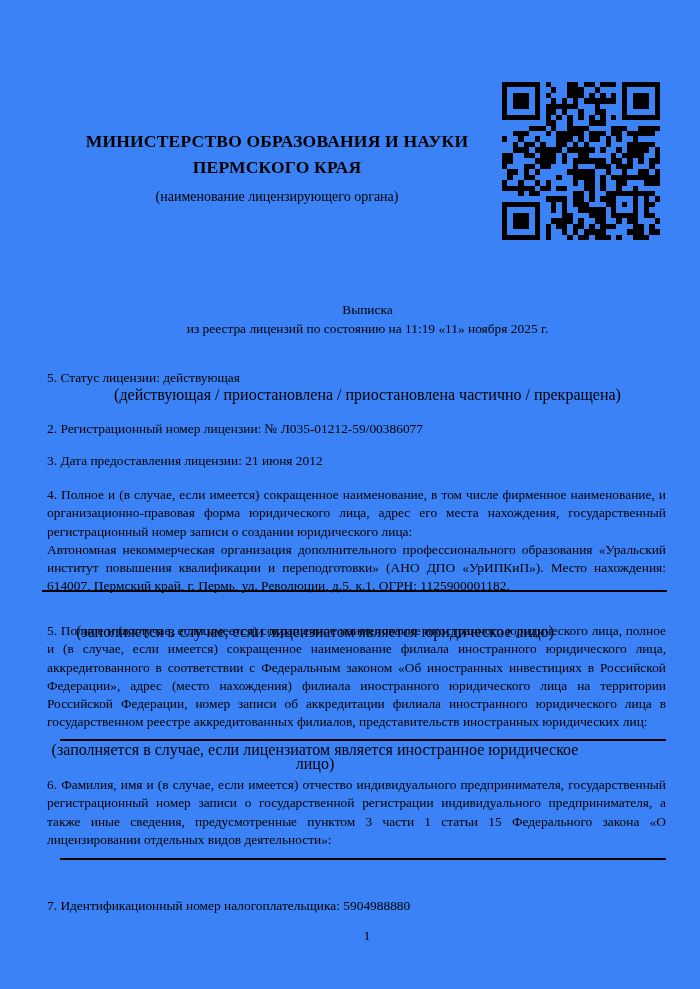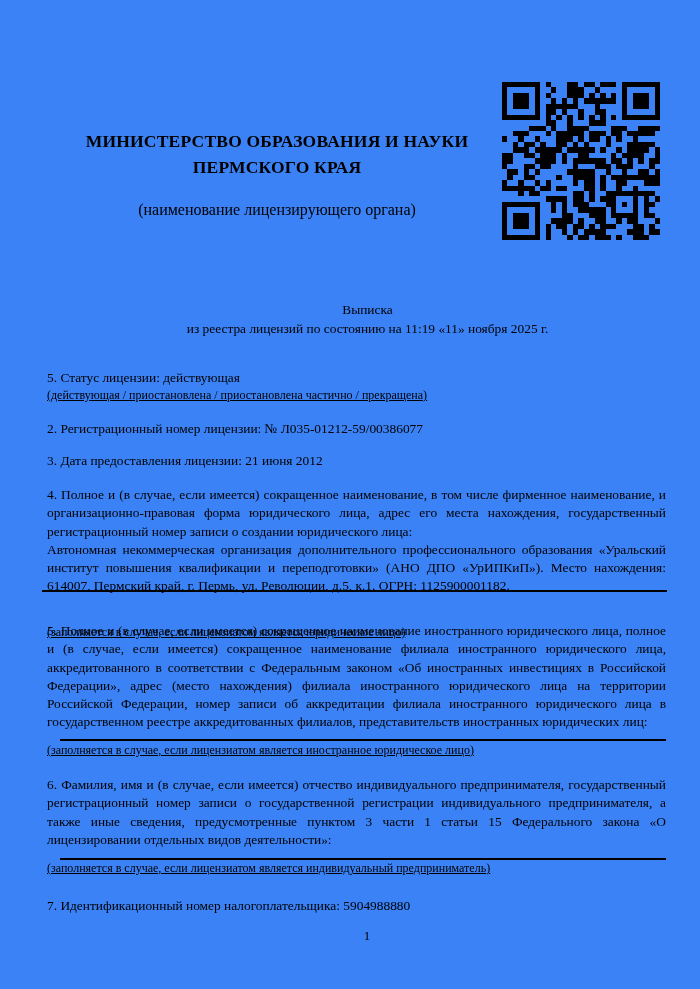--- a/index.html
+++ b/index.html
@@ -21,22 +21,22 @@
     top: 128px; left: 47px; width: 460px;
     text-align: center;
   }
   .ministry-line {
     font-weight: bold;
     font-size: 17.5px;
     line-height: 26px;
     letter-spacing: 0.2px;
   }
   .ministry-caption {
-    font-size: 16px;
-    margin-top: 21px;
+    font-size: 14px;
+    margin-top: 9px;
   }
   
   .qr-wrap {
     position: absolute;
     left: 502px; top: 82px;
     width: 158px; height: 158px;
   }
   .qr-wrap svg { width: 100%; height: 100%; display: block; }
   
   .doc-title {
@@ -50,24 +50,23 @@
   .sec {
     position: absolute;
     left: 47px; width: 619px;
     font-size: 13.4px;
     line-height: 18.3px;
   }
   .just { text-align: justify; }
   .note-wrap {
     position: absolute;
     left: 47px;
-    text-align: left;
-    font-size: 12px;
+    text-align: center;
+    font-size: 16px;
     line-height: 14px;
-    text-decoration: underline;
   }
   .note-wide { width: 641px; }   
   .note-mid  { width: 536px; }   
   .rule {
     position: absolute;
     background: #000;
     height: 1.5px;
   }
   .rule-thick { height: 2px; }
   .page-number {
@@ -562,19 +561,18 @@
   </div>
   <div class="rule rule-thick" style="top:590px; left:42px; width:625px"></div>
   <div class="note-wrap note-mid" style="top:625px">(заполняется в случае, если лицензиатом является юридическое лицо)</div>
 
   <div class="sec just" style="top:622px">5. Полное и (в случае, если имеется) сокращенное наименование иностранного юридического лица, полное и (в случае, если имеется) сокращенное наименование филиала иностранного юридического лица, аккредитованного в соответствии с Федеральным законом «Об иностранных инвестициях в Российской Федерации», адрес (место нахождения) филиала иностранного юридического лица на территории Российской Федерации, номер записи об аккредитации филиала иностранного юридического лица в государственном реестре аккредитованных филиалов, представительств иностранных юридических лиц:</div>
   <div class="rule" style="top:739px; left:60px; width:606px"></div>
   <div class="note-wrap note-mid" style="top:743px">(заполняется в случае, если лицензиатом является иностранное юридическое лицо)</div>
 
   <div class="sec just" style="top:776px">6. Фамилия, имя и (в случае, если имеется) отчество индивидуального предпринимателя, государственный регистрационный номер записи о государственной регистрации индивидуального предпринимателя, а также иные сведения, предусмотренные пунктом 3 части 1 статьи 15 Федерального закона «О лицензировании отдельных видов деятельности»:</div>
   <div class="rule" style="top:858px; left:60px; width:606px"></div>
-  <div class="note-wrap note-mid" style="top:861px">(заполняется в случае, если лицензиатом является индивидуальный предприниматель)</div>
 
   <div class="sec" style="top:897px">7. Идентификационный номер налогоплательщика: 5904988880</div>
 
   <div class="page-number">1</div>
 
 </div>
 
 </body></html>

